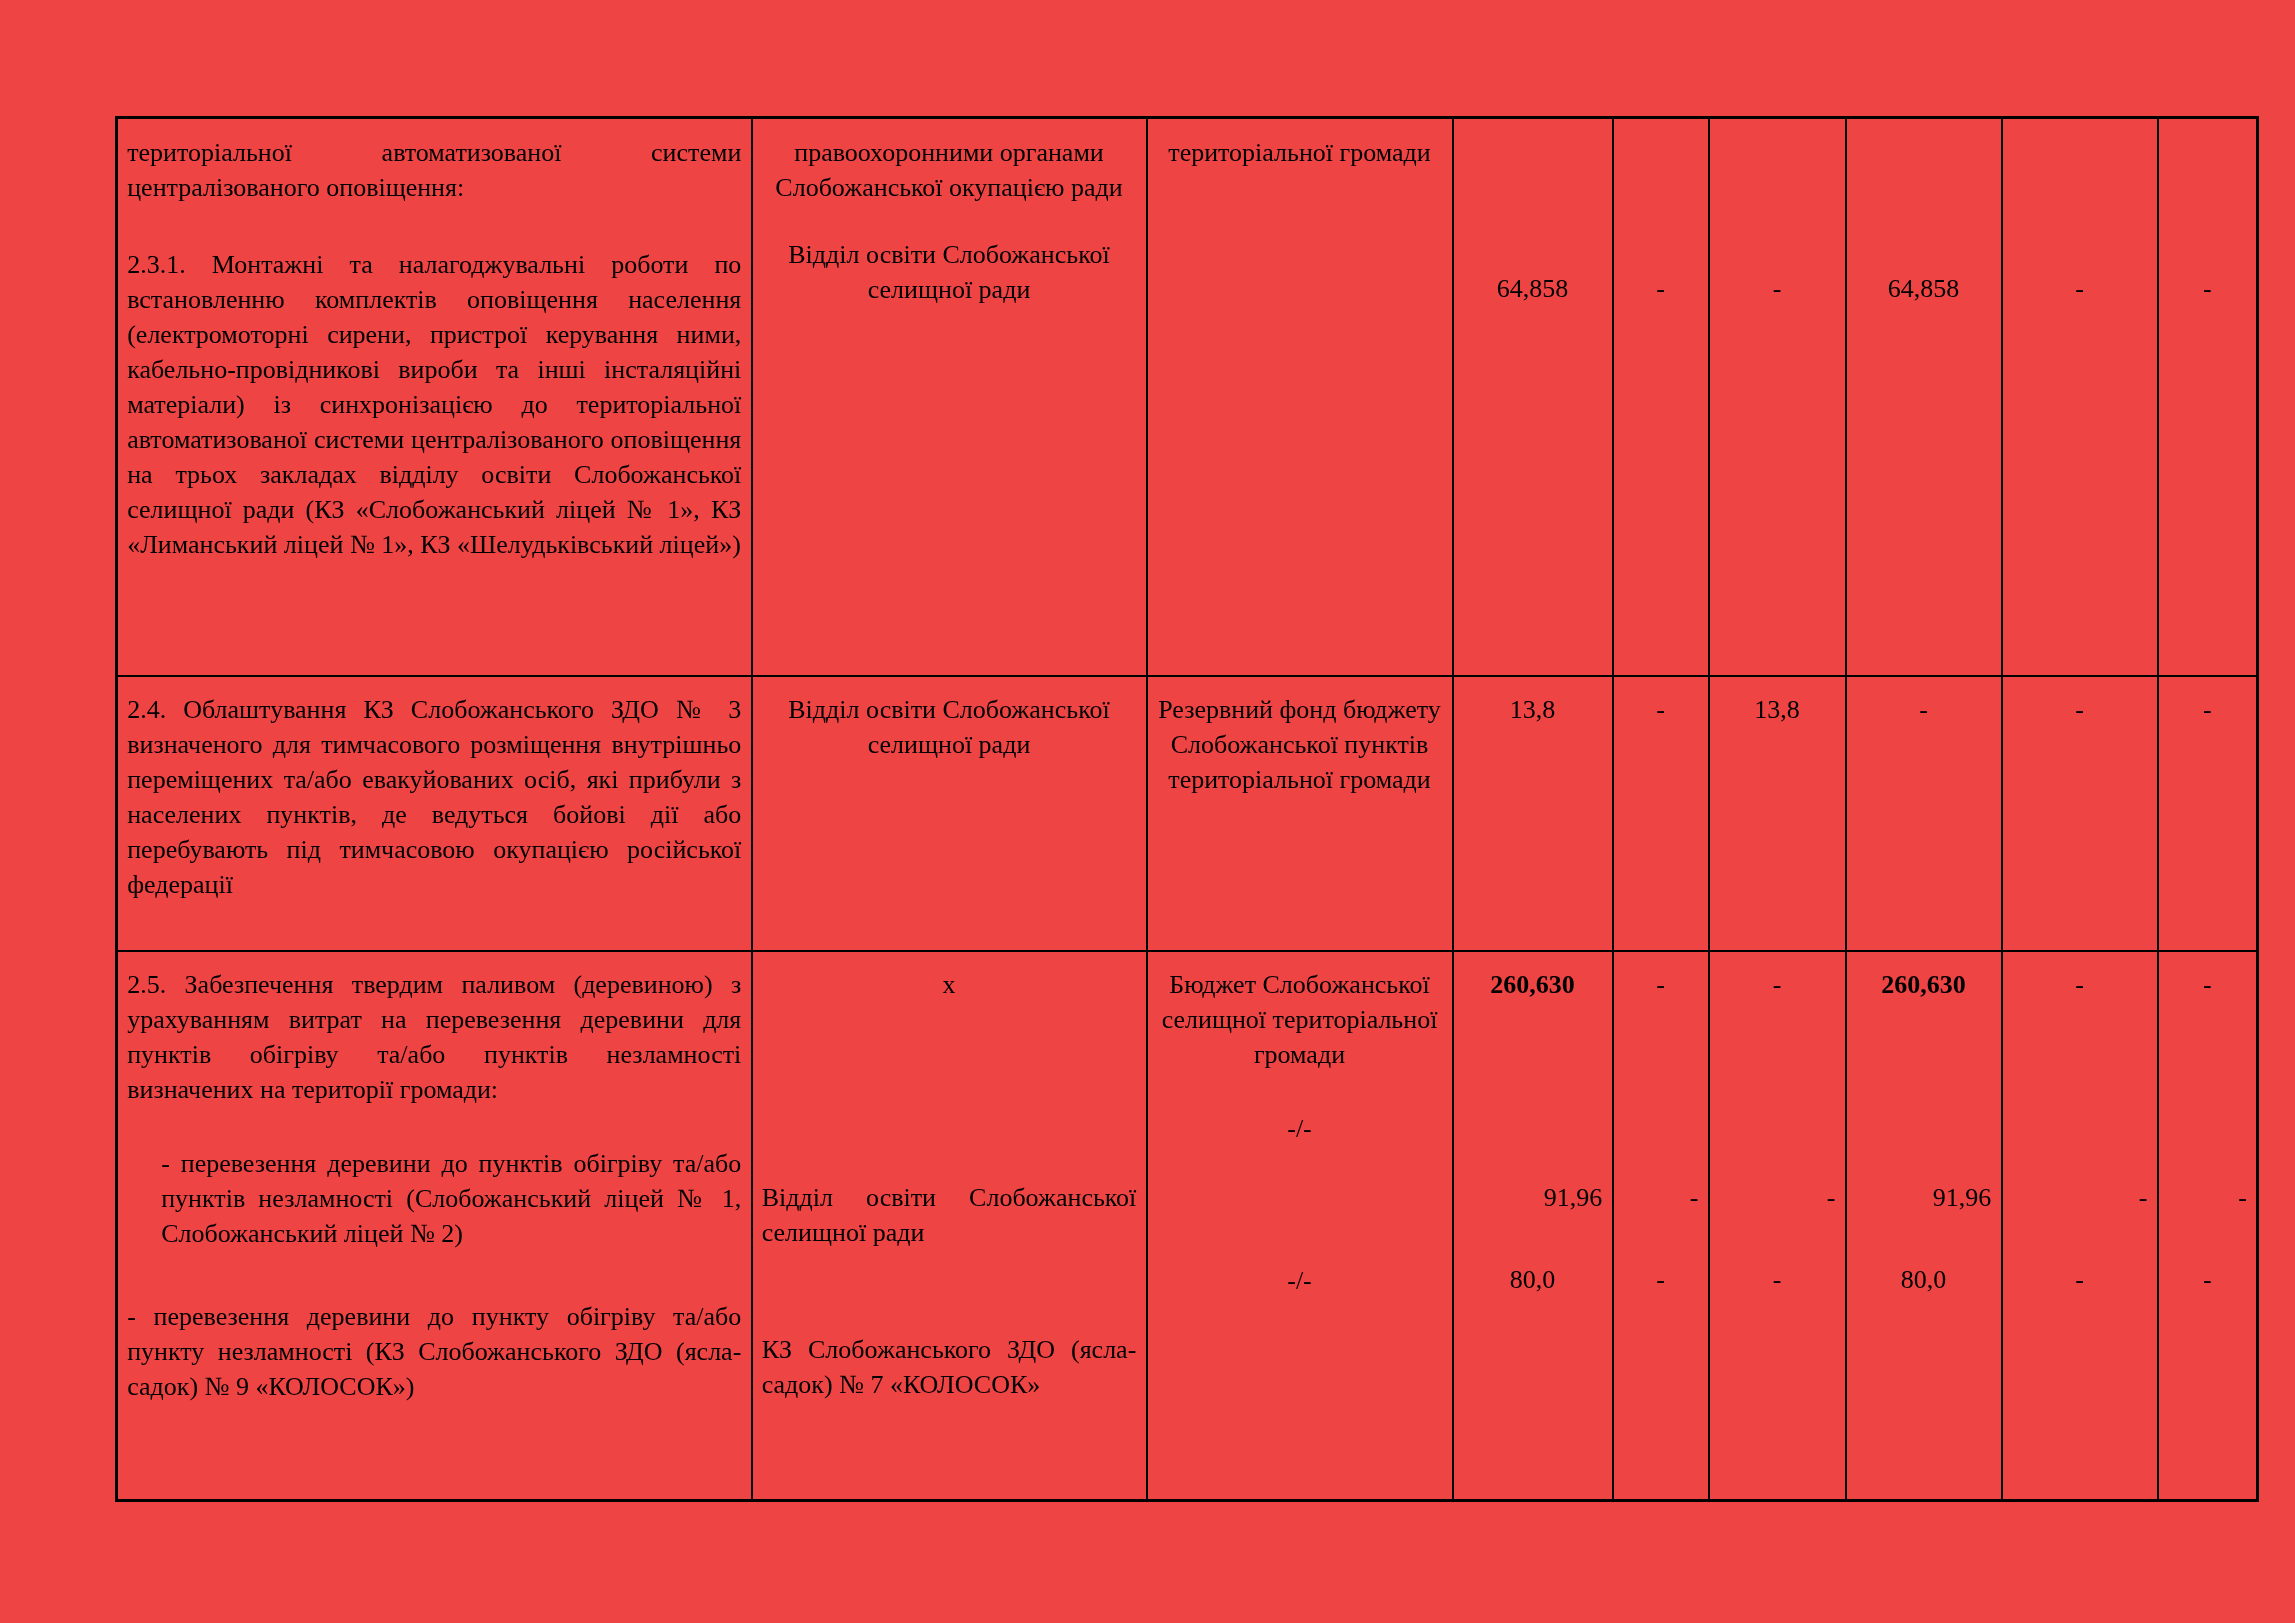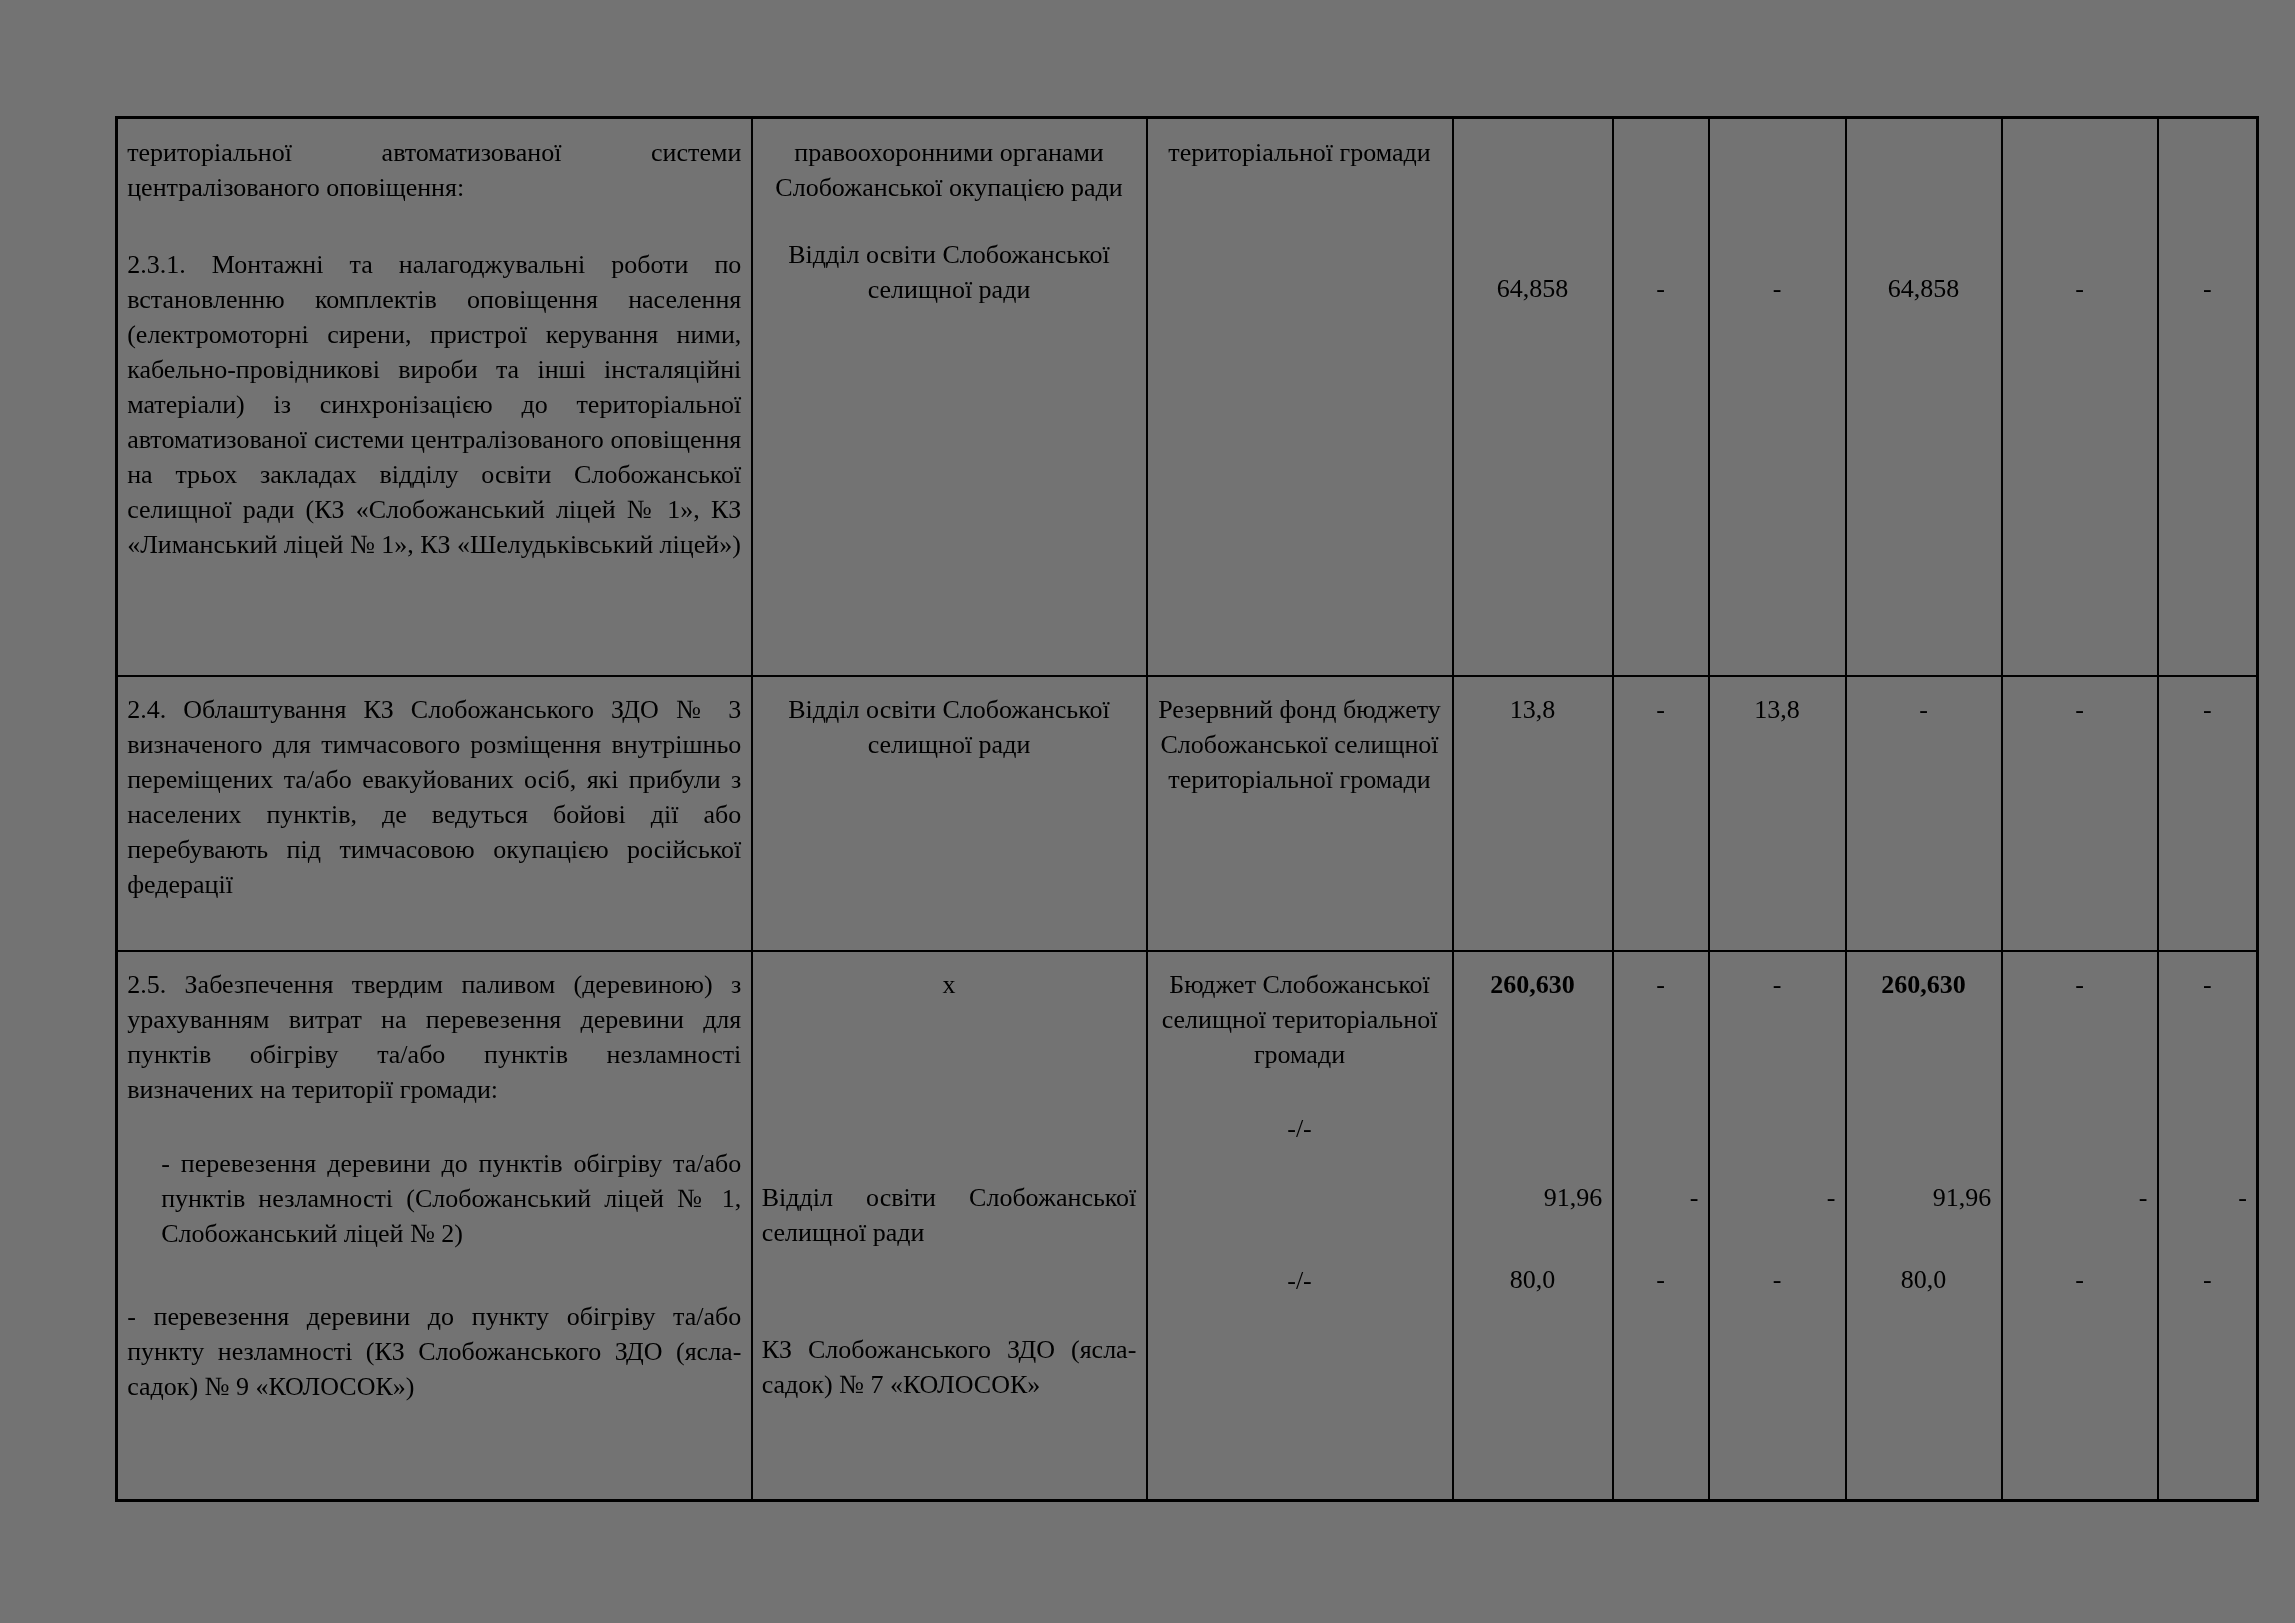--- a/index.html
+++ b/index.html
@@ -1,20 +1,20 @@
 <!DOCTYPE html>
 <html style="font-size:10.5px"><head>
 <meta charset="utf-8">
 <style>
   html, body { margin: 0; padding: 0; background: #e8e8e8; }
   .page {
     position: relative;
     width: 2295px;
     height: 1623px;
-    background: #737373;
+    background: #ef4444;
     color: #000000;
     font-family: "Liberation Serif", "DejaVu Serif", serif;
     font-size: 26px;
     line-height: 35px;
   }
   table.grid {
     position: absolute;
     left: 115px;
     top: 116px;
     width: 2143px;
@@ -106,21 +106,21 @@
       </tr>
 
       <tr style="height:275px;margin-top:18px;">
         <td class="c-item">
           <div class="just">2.4. Облаштування КЗ Слобожанського ЗДО № 3 визначеного для тимчасового розміщення внутрішньо переміщених та/або евакуйованих осіб, які прибули з населених пунктів, де ведуться бойові дії або перебувають під тимчасовою окупацією російської федерації</div>
         </td>
         <td>
           <div class="ctr">Відділ освіти Слобожанської селищної ради</div>
         </td>
         <td>
-          <div class="ctr">Резервний фонд бюджету Слобожанської селищної територіальної громади</div>
+          <div class="ctr">Резервний фонд бюджету Слобожанської пунктів територіальної громади</div>
         </td>
         <td>
           <div class="ctr">13,8</div>
         </td>
         <td>
           <div class="ctr">-</div>
         </td>
         <td>
           <div class="ctr">13,8</div>
         </td>

